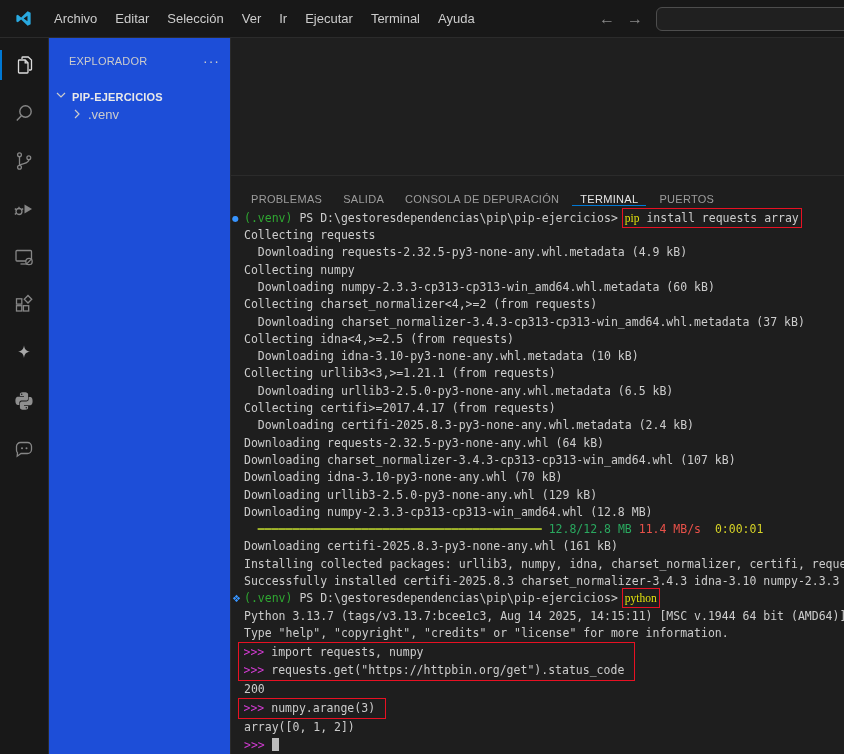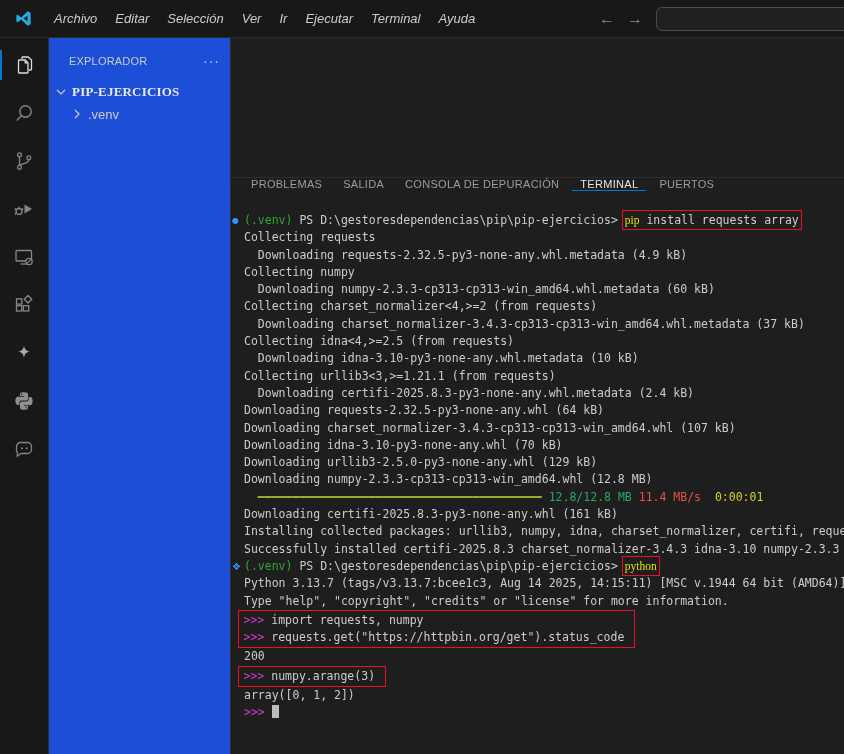--- a/index.html
+++ b/index.html
@@ -5,46 +5,46 @@
   html,body{margin:0;padding:0;}
   body{
     width:844px;height:754px;overflow:hidden;background:#1f1f1f;
     font-family:"Liberation Sans",sans-serif;-webkit-font-smoothing:antialiased;
   }
   .titlebar{
     height:37px;background:#181818;border-bottom:1px solid #2b2b2b;
     display:flex;align-items:center;overflow:hidden;position:relative;
   }
   .logo{width:19px;height:19px;margin:0 12px 0 14px;flex:0 0 auto;}
-  .menus{display:flex;align-items:center;font-style:italic;}
+  .menus{display:flex;align-items:center;}
   .menu-item{color:#cccccc;font-size:13px;padding:4px 9px;border-radius:5px;cursor:default;white-space:nowrap;}
   .nav-arrows{margin-left:auto;display:flex;align-items:center;gap:10px;color:#8a8a8a;font-size:16px;}
   .navglyph{width:18px;text-align:center;}
   .searchbox{
     width:200px;height:22px;margin:0 -14px 0 12px;border:1px solid #4d4d4d;border-radius:6px;
     background:#202020;flex:0 0 auto;
   }
   .mainrow{display:flex;height:716px;}
   .activitybar{
     width:48px;background:#181818;border-right:1px solid #2b2b2b;
     display:flex;flex-direction:column;align-items:stretch;padding-top:3px;flex:0 0 auto;
   }
   .ab-item{height:48px;display:flex;align-items:center;justify-content:center;position:relative;}
   .ab-item.active::before{content:"";position:absolute;left:0;top:9px;bottom:9px;width:2px;background:#0078d4;}
   .ab-item svg{width:24px;height:24px;}
   .sidebar{width:181px;background:#1d4ed8;border-right:1px solid #2b2b2b;flex:0 0 auto;}
   .sb-header{display:flex;align-items:center;padding:15px 10px 12px 20px;color:#cccccc;font-size:11px;letter-spacing:.2px;}
   .sb-more{margin-left:auto;color:#cccccc;font-size:14px;letter-spacing:1px;cursor:default;}
-  .tree-root{display:flex;align-items:center;height:22px;padding-left:4px;color:#e9e9e9;font-weight:700;font-size:13px;letter-spacing:.2px;cursor:default;font-family:Liberation Serif, serif;}
+  .tree-root{display:flex;align-items:flex-end;height:22px;padding-left:4px;color:#e9e9e9;font-weight:700;font-size:11px;letter-spacing:.2px;cursor:default;}
   .tree-item{display:flex;align-items:center;height:22px;padding-left:20px;color:#cccccc;font-size:13px;cursor:default;}
   .chev{width:16px;height:16px;margin-right:3px;flex:0 0 auto;}
   .content{flex:1;display:flex;flex-direction:column;min-width:0;}
   .editor-empty{height:139px;background:#1f1f1f;border-bottom:1px solid #2b2b2b;}
   .panel{flex:1;background:#1e1e1e;display:flex;flex-direction:column;min-width:0;}
-  .panel-tabs{height:30px;display:flex;align-items:flex-start;padding-left:12px;gap:5px;flex:0 0 auto;}
+  .panel-tabs{height:30px;display:flex;align-items:flex-end;padding-left:12px;gap:5px;flex:0 0 auto;}
   .ptab{font-size:11px;color:#9d9d9d;padding:0 8px;display:flex;align-items:center;border-bottom:1px solid transparent;letter-spacing:.3px;cursor:default;white-space:nowrap;}
   .ptab.active{color:#e7e7e7;border-bottom-color:#0078d4;}
   .terminal{
     flex:1;padding:4px 0 0 13px;overflow:hidden;
     font-family:"DejaVu Sans Mono","Liberation Mono",monospace;
     font-size:11.5px;line-height:17.3px;color:#cccccc;
   }
   .tline{white-space:pre;position:relative;min-height:17.3px;}
   .deco{position:absolute;left:-12px;top:0;color:#3794ff;font-family:"DejaVu Sans",sans-serif;}
   .deco-circle{font-size:8px;}
@@ -204,20 +204,22 @@
           <div class="tline"><span class="deco deco-circle">●</span><span class="c-g">(.venv)</span><span class="c-d"> PS D:\gestoresdependencias\pip\pip-ejercicios&gt; </span><span class="ibox"><span class="c-y">pip</span><span class="c-d"> install requests array</span></span></div>
           <div class="tline"><span class="c-d">Collecting requests</span></div>
           <div class="tline"><span class="c-d">  Downloading requests-2.32.5-py3-none-any.whl.metadata (4.9 kB)</span></div>
           <div class="tline"><span class="c-d">Collecting numpy</span></div>
           <div class="tline"><span class="c-d">  Downloading numpy-2.3.3-cp313-cp313-win_amd64.whl.metadata (60 kB)</span></div>
           <div class="tline"><span class="c-d">Collecting charset_normalizer&lt;4,&gt;=2 (from requests)</span></div>
           <div class="tline"><span class="c-d">  Downloading charset_normalizer-3.4.3-cp313-cp313-win_amd64.whl.metadata (37 kB)</span></div>
           <div class="tline"><span class="c-d">Collecting idna&lt;4,&gt;=2.5 (from requests)</span></div>
           <div class="tline"><span class="c-d">  Downloading idna-3.10-py3-none-any.whl.metadata (10 kB)</span></div>
           <div class="tline"><span class="c-d">Collecting urllib3&lt;3,&gt;=1.21.1 (from requests)</span></div>
+          <div class="tline"><span class="c-d">  Downloading urllib3-2.5.0-py3-none-any.whl.metadata (6.5 kB)</span></div>
+          <div class="tline"><span class="c-d">Collecting certifi&gt;=2017.4.17 (from requests)</span></div>
           <div class="tline"><span class="c-d">  Downloading certifi-2025.8.3-py3-none-any.whl.metadata (2.4 kB)</span></div>
           <div class="tline"><span class="c-d">Downloading requests-2.32.5-py3-none-any.whl (64 kB)</span></div>
           <div class="tline"><span class="c-d">Downloading charset_normalizer-3.4.3-cp313-cp313-win_amd64.whl (107 kB)</span></div>
           <div class="tline"><span class="c-d">Downloading idna-3.10-py3-none-any.whl (70 kB)</span></div>
           <div class="tline"><span class="c-d">Downloading urllib3-2.5.0-py3-none-any.whl (129 kB)</span></div>
           <div class="tline"><span class="c-d">Downloading numpy-2.3.3-cp313-cp313-win_amd64.whl (12.8 MB)</span></div>
           <div class="tline"><span class="c-d">  </span><span class="c-bar">━━━━━━━━━━━━━━━━━━━━━━━━━━━━━━━━━━━━━━━━━</span><span class="c-d"> </span><span class="c-g2">12.8/12.8 MB</span><span class="c-d"> </span><span class="c-r">11.4 MB/s</span><span class="c-d">  </span><span class="c-y2">0:00:01</span></div>
           <div class="tline"><span class="c-d">Downloading certifi-2025.8.3-py3-none-any.whl (161 kB)</span></div>
           <div class="tline"><span class="c-d">Installing collected packages: urllib3, numpy, idna, charset_normalizer, certifi, requests</span></div>
           <div class="tline"><span class="c-d">Successfully installed certifi-2025.8.3 charset_normalizer-3.4.3 idna-3.10 numpy-2.3.3</span></div>

